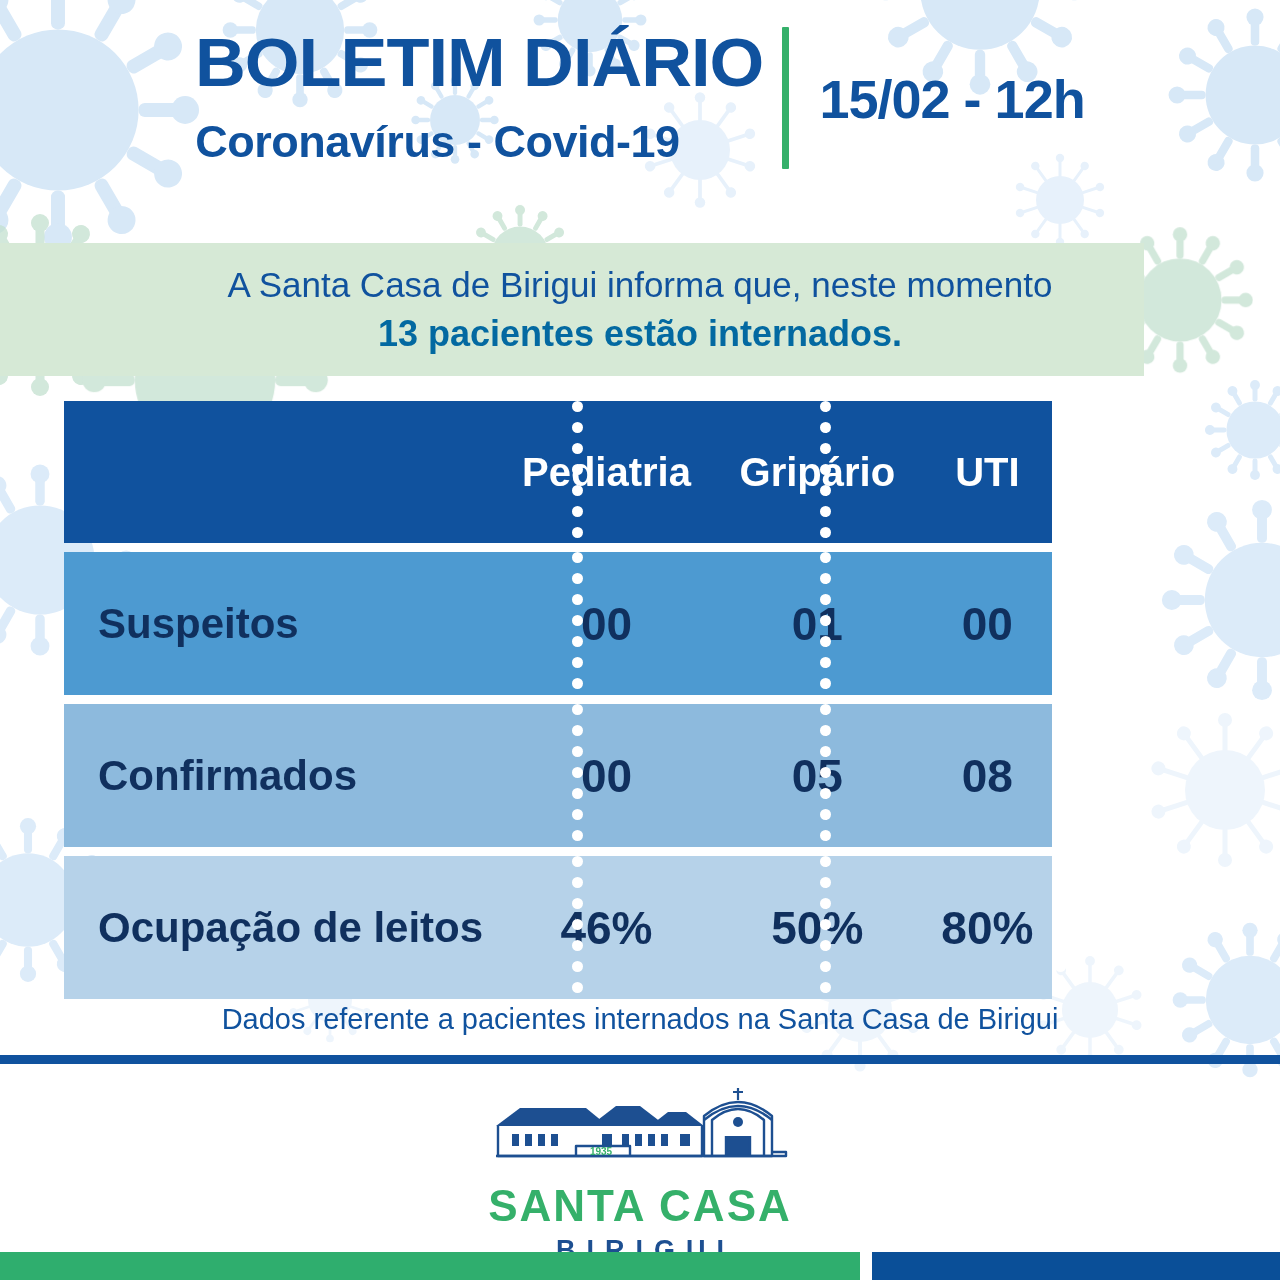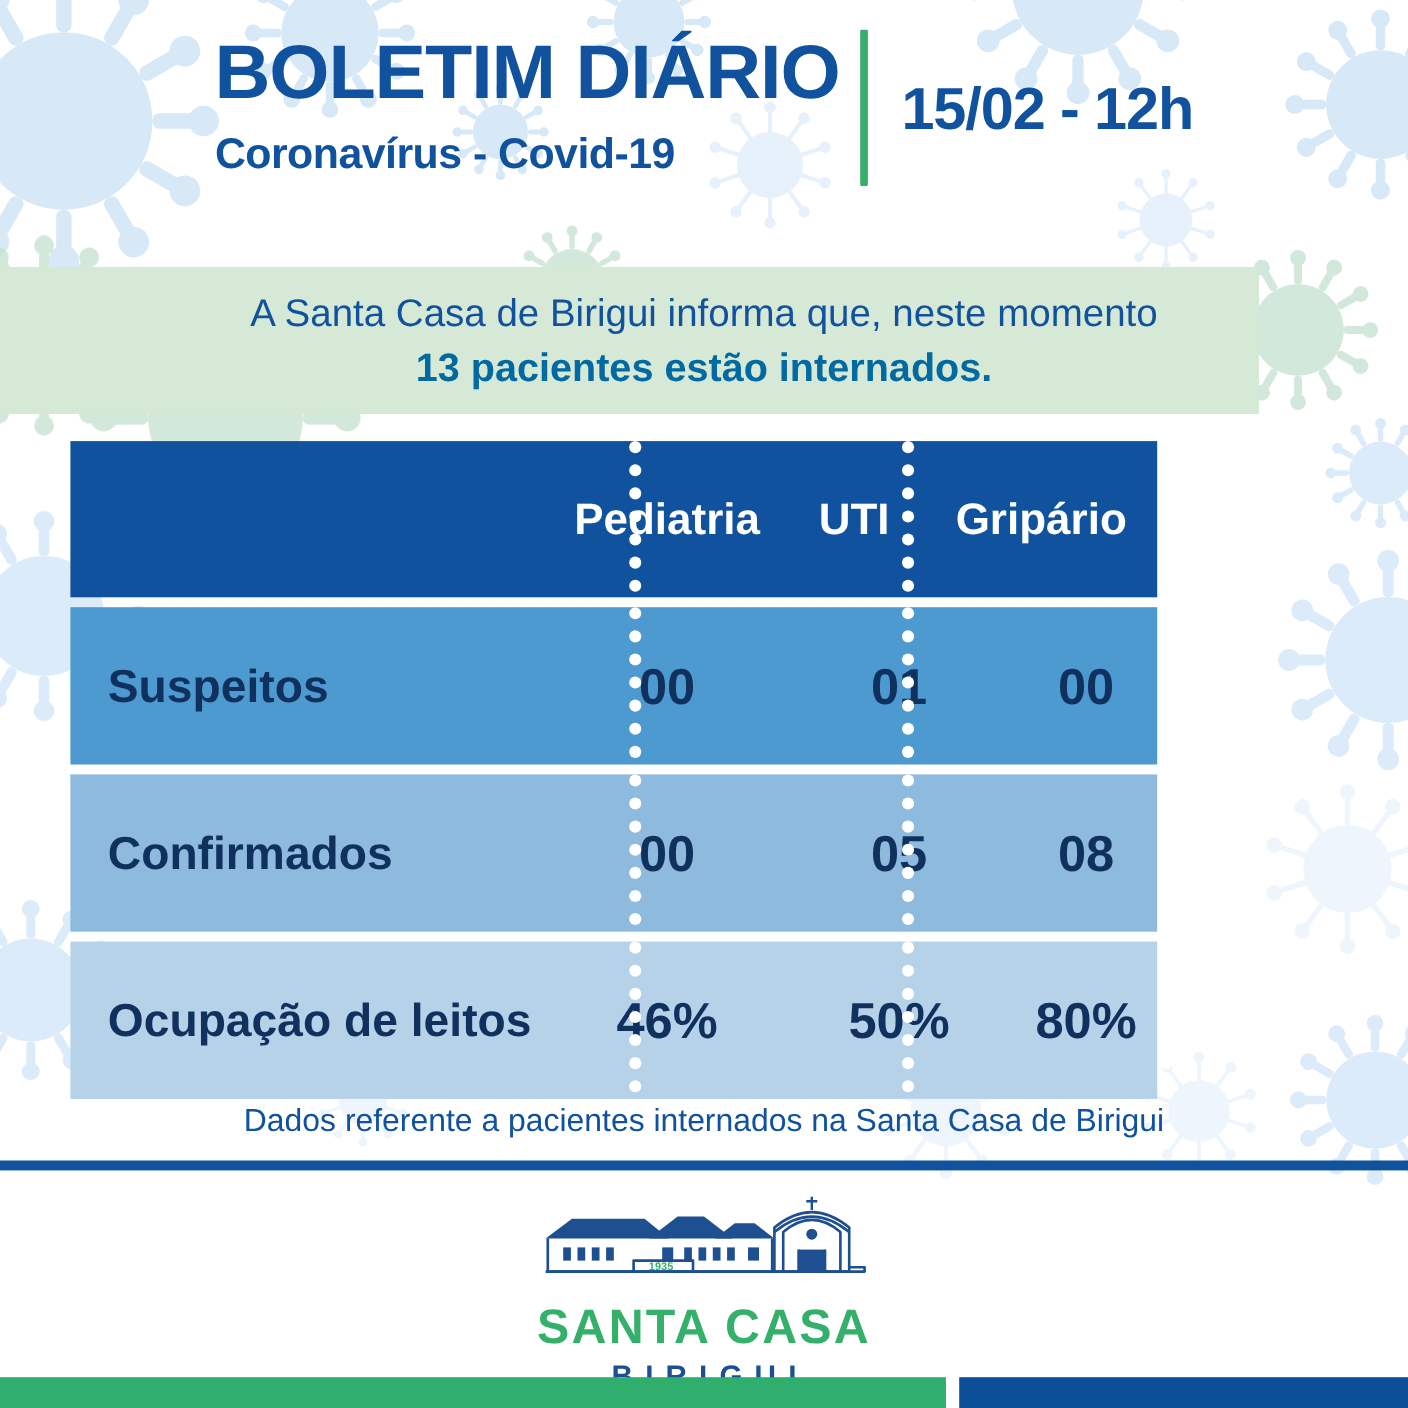--- a/index.html
+++ b/index.html
@@ -19,21 +19,21 @@
   .header{position:absolute;left:0;top:0;width:1280px;height:243px;}
   .hdr-inner{position:absolute;left:0;top:0;width:1280px;height:195px;
     display:flex;align-items:center;justify-content:center;}
   .hdr-left{text-align:left;}
   .title-main{
     font-size:69px;font-weight:bold;color:#10529e;letter-spacing:-1px;
     line-height:1.0;white-space:nowrap;
     transform:scaleX(1.02);transform-origin:left center;
   }
   .title-sub{
-    font-size:39px;font-weight:bold;color:#10529e;letter-spacing:-0.5px;
+    font-size:45px;font-weight:bold;color:#10529e;letter-spacing:-0.5px;
     line-height:1.15;white-space:nowrap;margin-top:19px;
   }
   .hdr-divider{width:7px;height:142px;background:#35b06a;margin:0 30px;border-radius:1px;}
   .hdr-right{text-align:left;}
   .upd-label{font-size:46px;font-weight:bold;color:#10529e;line-height:1.1;white-space:nowrap;}
   .upd-value{font-size:54px;font-weight:bold;color:#10529e;line-height:1.15;white-space:nowrap;margin-top:4px;letter-spacing:-1px;}
 
   
   .notice{position:absolute;left:0;top:243px;width:1144px;height:133px;
     background:#d6e9d6;overflow:hidden;}
@@ -245,25 +245,25 @@
 
   <div class="table">
 
     <div class="trow row-head">
       <div class="cell c-label">
         <span class="hcell"></span>
       </div>
       <div class="cell c-num">
         <span class="hcell">Pediatria</span>
       </div>
+      <div class="cell c-num">
+        <span class="hcell">Gripário</span>
+      </div>
       <div class="cell c-num last">
         <span class="hcell">UTI</span>
-      </div>
-      <div class="cell c-num">
-        <span class="hcell">Gripário</span>
       </div>
       <div class="dotcol" style="left:508px">
           <i></i>
           <i></i>
           <i></i>
           <i></i>
           <i></i>
           <i></i>
           <i></i>
         </div>

